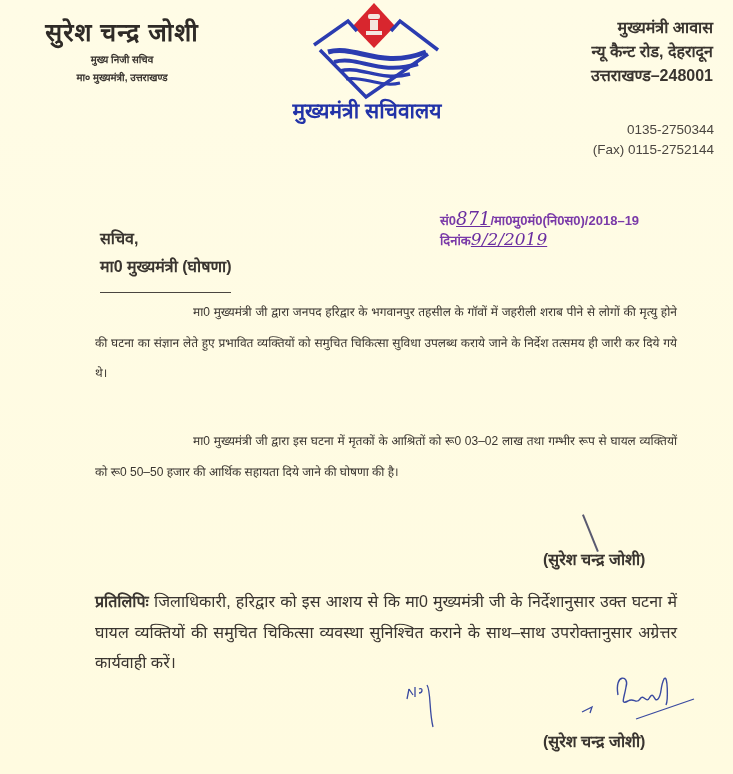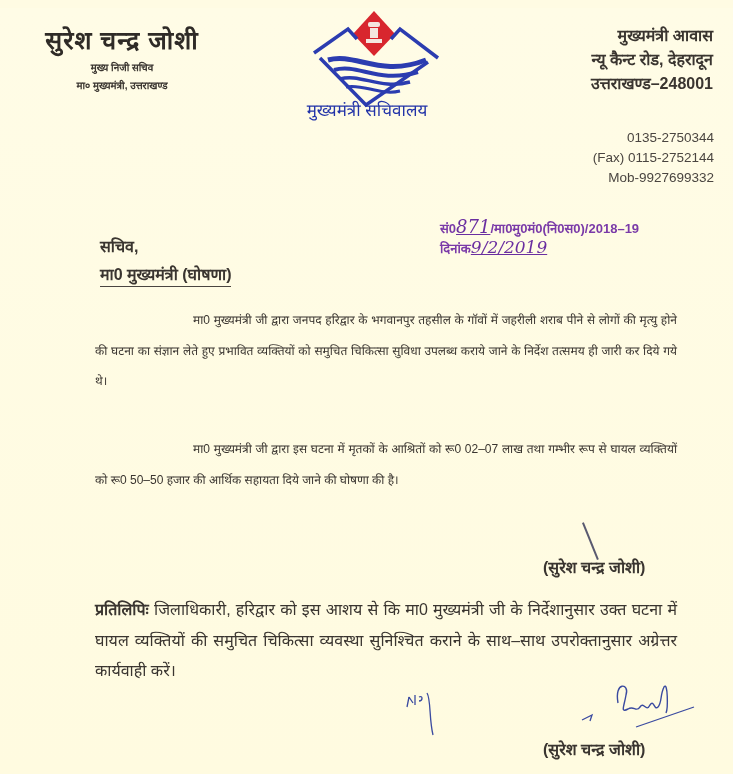--- a/index.html
+++ b/index.html
@@ -3,50 +3,50 @@
 <meta charset="utf-8">
 <style>
   * { box-sizing: border-box; margin: 0; padding: 0; }
   html, body { width: 733px; height: 774px; overflow: hidden; }
   body {
     background: #fffbe3;
     font-family: "Liberation Sans", "DejaVu Sans", sans-serif;
     color: #3a3530;
     position: relative;
   }
-  .page { position: absolute; inset: 0; background: linear-gradient(180deg, #fffce6 0%, #fffbe0 100%); margin-top: 8px; }
+  .page { position: absolute; inset: 0; background: linear-gradient(180deg, #fffce6 0%, #fffbe0 100%); }
 
   
   .hdr-left { position: absolute; left: 22px; top: 14px; width: 200px; text-align: center; }
   .hdr-left .name { font-size: 25px; font-weight: bold; color: #2f2b27; letter-spacing: 1px; }
   .hdr-left .line { font-size: 10px; font-weight: bold; color: #3a3530; margin-top: 4px; }
 
   
   .logo { position: absolute; left: 300px; top: 0px; width: 160px; height: 135px; }
   .logo svg { display:block; }
-  .logo-caption { position: absolute; left: 282px; top: 90px; width: 170px; text-align: center;
-    font-size: 17px; font-weight: normal; color: #2233a8; }
+  .logo-caption { position: absolute; left: 282px; top: 96px; width: 170px; text-align: center;
+    font-size: 21px; font-weight: bold; color: #2233a8; }
 
   
   .hdr-right { position: absolute; right: 20px; top: 16px; text-align: right; }
   .hdr-right .line { font-size: 16px; font-weight: bold; color: #3a3530; line-height: 24px; }
 
   .contact { position: absolute; right: 19px; top: 120px; text-align: right; }
   .contact .line { font-size: 13.5px; color: #4a4540; line-height: 20px; }
 
   
   .stamp { position: absolute; left: 440px; top: 208px; color: #7a3aa8; font-weight: bold; }
   .stamp .l1 { font-size: 13px; }
   .stamp .l1 .num { font-family: "DejaVu Serif", serif; font-size: 18px; font-style: italic; font-weight: normal; color:#6a2ea0; text-decoration: underline; }
   .stamp .l2 { font-size: 13px; margin-top: 0px; }
   .stamp .l2 .date { font-family: "DejaVu Serif", serif; font-size: 17px; font-style: italic; font-weight: normal; text-decoration: underline; color:#6a2ea0;}
 
   
   .addr { position: absolute; left: 100px; top: 227px; font-size: 16px; font-weight: bold; color: #3a3530; }
-  .addr .l2 { margin-top: 6px; padding-left: 0px; display: inline-block; border-bottom: 1.5px solid #4a4540; padding-bottom: 1px; }
+  .addr .l2 { margin-top: 6px; padding-left: 0px; display: inline-block; border-bottom: 1.5px solid #4a4540; padding-bottom: 15px; }
 
   
   .para { position: absolute; left: 95px; width: 582px; font-size: 12px; color: #3a3530;
     line-height: 30.5px; text-align: justify; text-align-last: left; }
   .p1 { top: 297px; text-indent: 98px; }
   .p2 { top: 426px; text-indent: 98px; }
 
   .sig1 { position: absolute; left: 543px; top: 548px; font-size: 16px; font-weight: bold; color: #3a3530; }
   .sig-stroke1 { position: absolute; left: 582px; top: 515px; width: 2px; height: 40px; background: #5a5a70;
     transform: rotate(-22deg); transform-origin: top left; }
@@ -93,39 +93,38 @@
 
   <div class="hdr-right">
     <div class="line">मुख्यमंत्री आवास</div>
     <div class="line">न्यू कैन्ट रोड, देहरादून</div>
     <div class="line">उत्तराखण्ड–248001</div>
   </div>
 
   <div class="contact">
     <div class="line">0135-2750344</div>
     <div class="line">(Fax) 0115-2752144</div>
-    <div class="line">Mob-9927699332</div>
   </div>
 
   <div class="stamp">
     <div class="l1">
       <span>सं0</span><span class="num">871</span><span>/मा0मु0मं0(नि0स0)/2018–19</span>
     </div>
     <div class="l2">
       <span>दिनांक</span><span class="date">9/2/2019</span>
     </div>
   </div>
 
   <div class="addr">
     <div>सचिव,</div>
     <div class="l2">मा0 मुख्यमंत्री (घोषणा)</div>
   </div>
 
   <div class="para p1">मा0 मुख्यमंत्री जी द्वारा जनपद हरिद्वार के भगवानपुर तहसील के गॉवों में जहरीली शराब पीने से लोगों की मृत्यु होने की घटना का संज्ञान लेते हुए प्रभावित व्यक्तियों को समुचित चिकित्सा सुविधा उपलब्ध कराये जाने के निर्देश तत्समय ही जारी कर दिये गये थे।</div>
-  <div class="para p2">मा0 मुख्यमंत्री जी द्वारा इस घटना में मृतकों के आश्रितों को रू0 02–07 लाख तथा गम्भीर रूप से घायल व्यक्तियों को रू0 50–50 हजार की आर्थिक सहायता दिये जाने की घोषणा की है।</div>
+  <div class="para p2">मा0 मुख्यमंत्री जी द्वारा इस घटना में मृतकों के आश्रितों को रू0 03–02 लाख तथा गम्भीर रूप से घायल व्यक्तियों को रू0 50–50 हजार की आर्थिक सहायता दिये जाने की घोषणा की है।</div>
 
   <div class="sig-stroke1"></div>
   <div class="sig1">(सुरेश चन्द्र जोशी)</div>
 
   <div class="copy">
     <span class="label">प्रतिलिपिः</span>
     <span>जिलाधिकारी, हरिद्वार को इस आशय से कि मा0 मुख्यमंत्री जी के निर्देशानुसार उक्त घटना में घायल व्यक्तियों की समुचित चिकित्सा व्यवस्था सुनिश्चित कराने के साथ–साथ उपरोक्तानुसार अग्रेत्तर कार्यवाही करें।</span>
   </div>
 
   <div class="hand-note">

